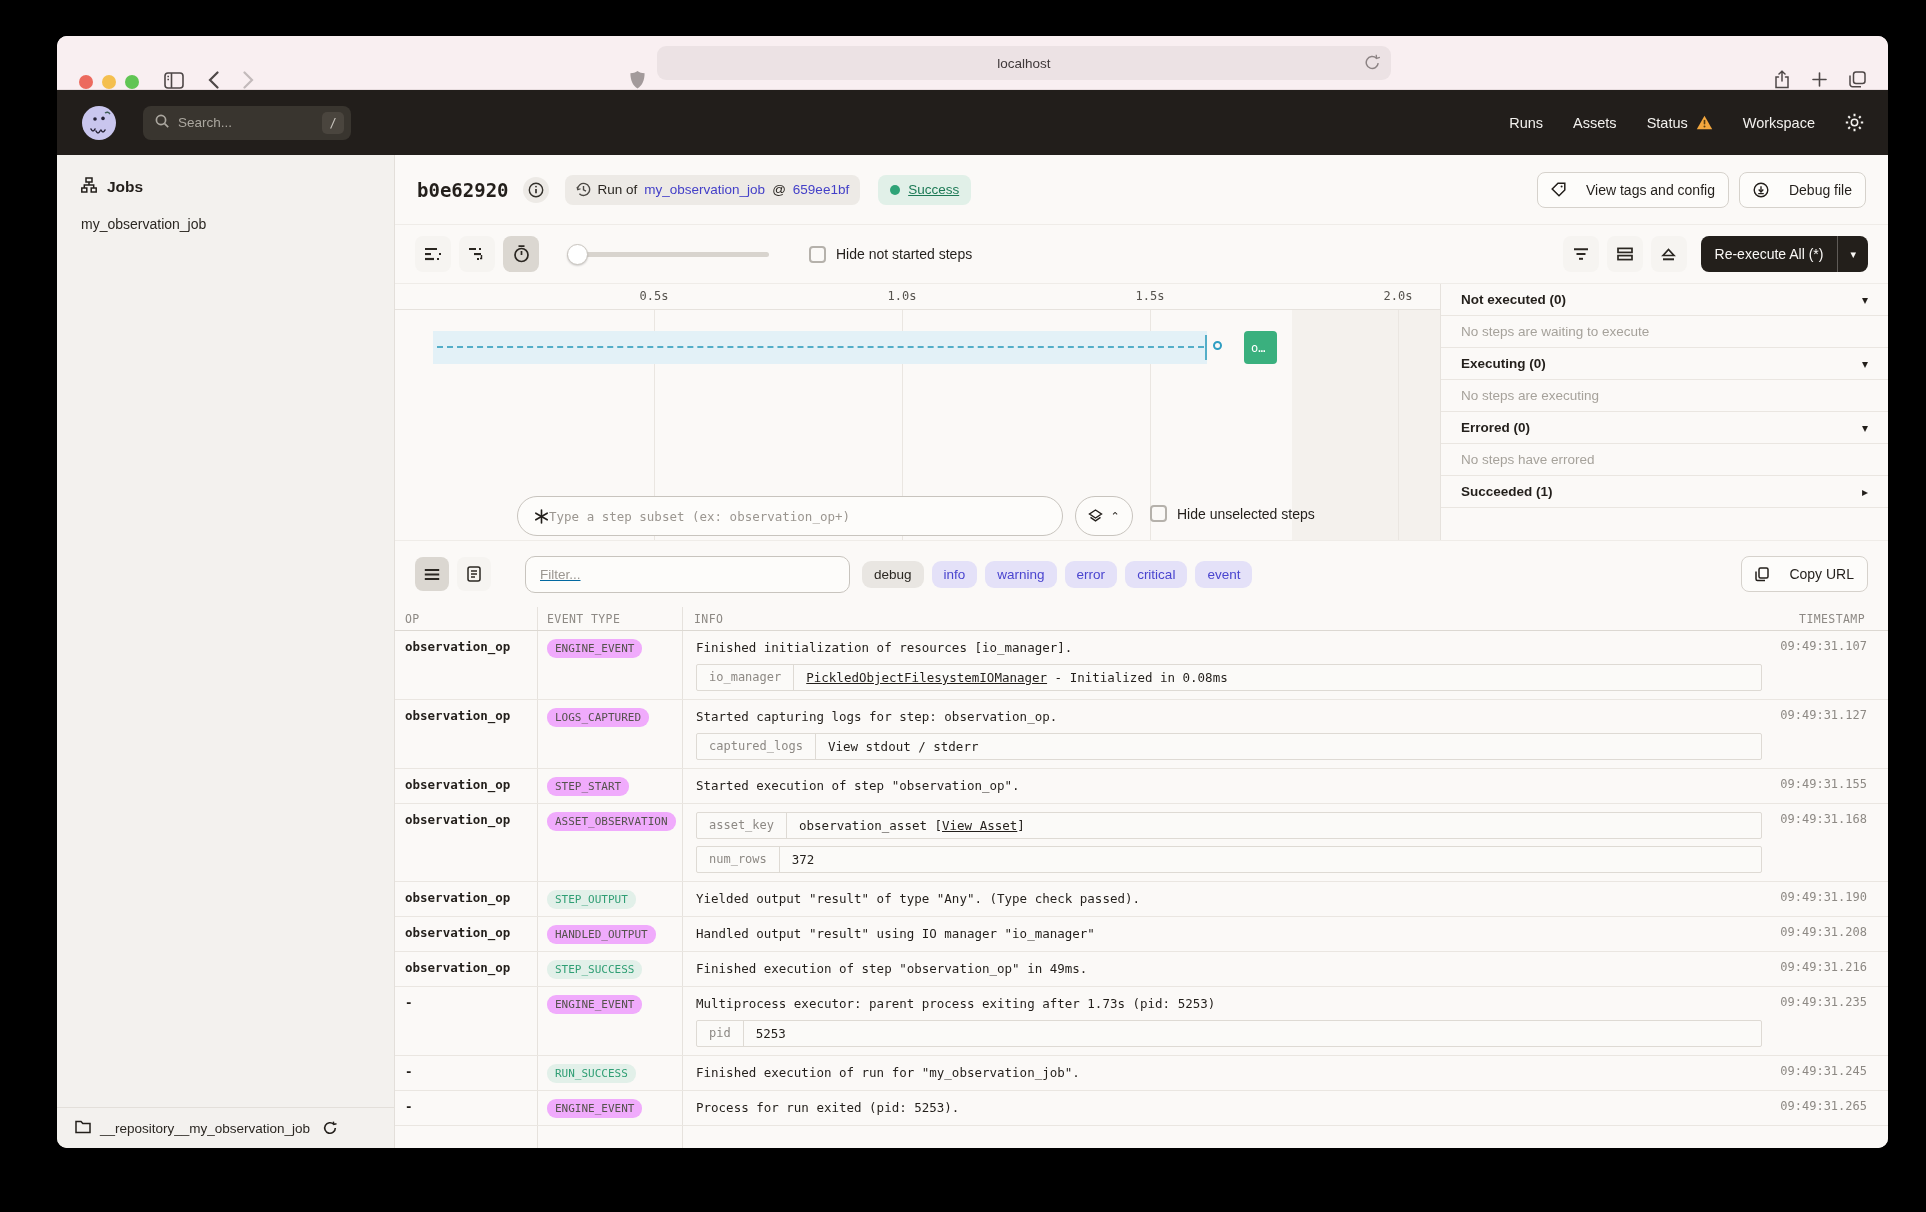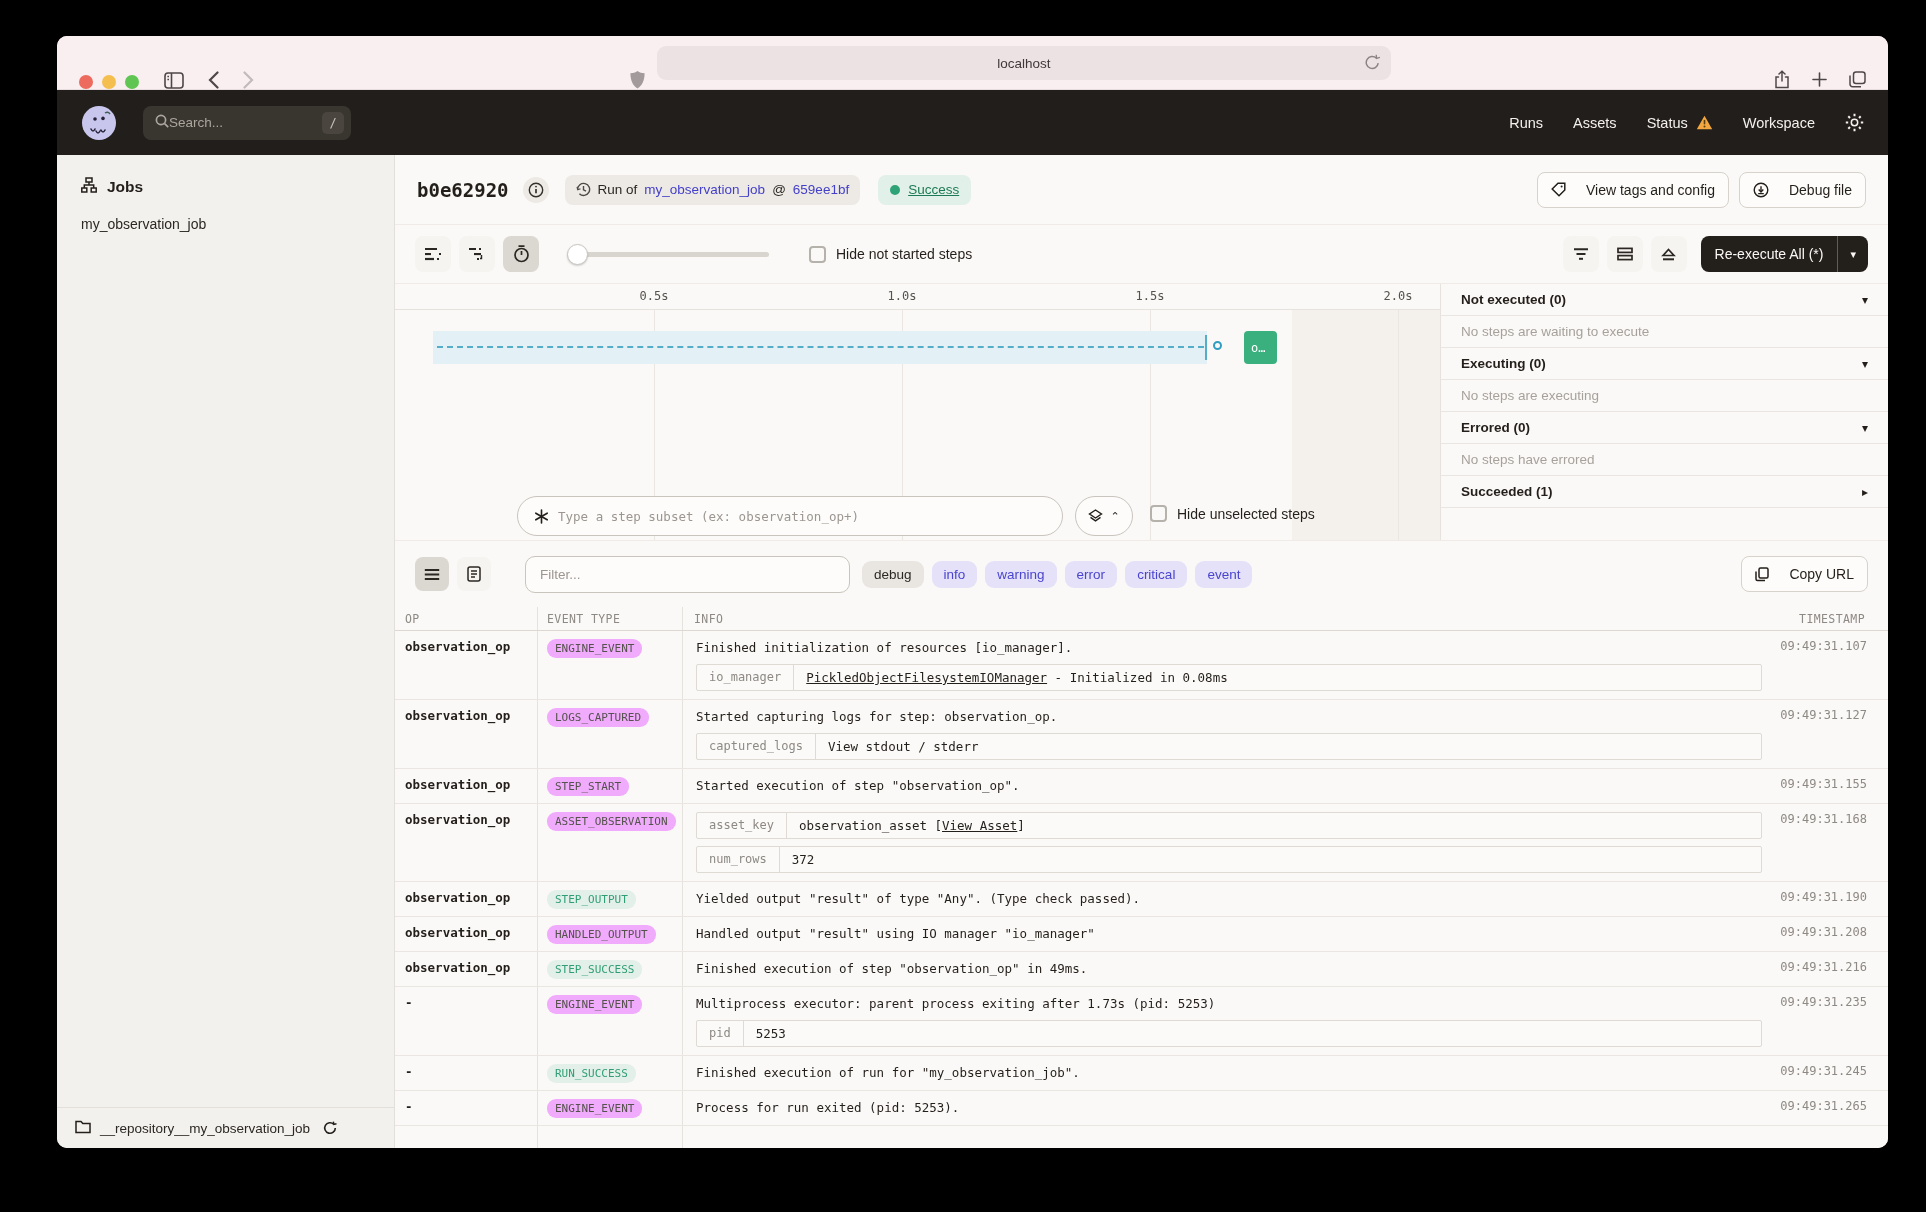--- a/index.html
+++ b/index.html
@@ -18,21 +18,21 @@
   .url-bar { position:absolute; left:600px; top:10px; width:734px; height:34px; background:#ece2e4;
              border-radius:9px; display:flex; align-items:center; justify-content:center;
              color:#3f3839; font-size:13.5px; }
   .url-reload { position:absolute; right:11px; top:8px; color:#8c8384; }
   .chrome-right { position:absolute; right:22px; display:flex; gap:22px; align-items:center; color:#4e4747; }
 
   
   .app-nav { height:65px; background:#221e1b; display:flex; align-items:center; padding:0 24px; }
   .logo { width:36px; height:36px; }
   .search-pill { margin-left:26px; width:208px; height:34px; background:#39352f; border-radius:8px;
-                 display:flex; align-items:center; padding:0 7px 0 12px; color:#aba79f; font-size:13.5px; }
+                 display:flex; align-items:center; padding:0 7px 0 12px; gap:9px; color:#aba79f; font-size:13.5px; }
   .kbd { margin-left:auto; width:22px; height:22px; background:#4a453e; border-radius:5px; color:#c9c5be;
          display:flex; align-items:center; justify-content:center; font-size:12px; }
   .nav-items { margin-left:auto; display:flex; align-items:center; gap:30px; color:#f3f1ee; font-size:14.5px; }
   .nav-item { display:flex; align-items:center; gap:8px; cursor:pointer; }
   .gear-btn { margin-left:30px; color:#f3f1ee; display:flex; }
 
   
   .app-body { display:flex; height:993px; }
   .sidebar { width:338px; min-width:338px; background:#f3f1ee; border-right:1px solid #e3dfda; position:relative; }
   .jobs-header { display:flex; align-items:center; gap:10px; padding:22px 24px 13px; font-weight:bold;
@@ -87,41 +87,41 @@
   .band { position:absolute; left:38px; top:47px; width:774px; height:33px; background:#e3f1f7; z-index:2; }
   .band-line { position:absolute; left:4px; right:3px; top:15px; border-top:2px dashed #54aec8; }
   .band-cap { position:absolute; right:0; top:4px; bottom:4px; width:2px; background:#54aec8; }
   .marker { position:absolute; left:818px; top:57px; width:9px; height:9px; border:2px solid #2f9ec2;
             border-radius:50%; background:#fbf9f7; z-index:2; }
   .step-box { position:absolute; left:849px; top:47px; width:33px; height:33px; border-radius:4px; background:#3ab07e;
               color:#fff; font-family:"DejaVu Sans Mono",monospace; font-size:12px; display:flex; align-items:center;
               padding-left:7px; z-index:2; cursor:pointer; }
   .step-row { position:absolute; left:0; top:210px; width:100%; height:44px; z-index:3; }
   .step-input { position:absolute; left:122px; top:2px; width:546px; height:40px; border:1px solid #c8c4be;
-                border-radius:21px; background:#fdfcfa; display:flex; align-items:center; gap:9px; padding:0 16px; }
+                border-radius:21px; background:#fdfcfa; display:flex; align-items:center; padding:0 16px; }
   .step-input input { border:none; outline:none; background:transparent; flex:1;
                       font-family:"DejaVu Sans Mono",monospace; font-size:12.5px; color:#231f1b; }
   .step-input input::placeholder { color:#9b9690; }
   .layers-btn { position:absolute; left:680px; top:2px; width:58px; height:40px; border:1px solid #c8c4be;
                 border-radius:21px; background:#fdfcfa; display:flex; align-items:center; justify-content:center;
                 gap:7px; color:#231f1b; cursor:pointer; }
   .step-row .check { position:absolute; left:755px; top:11px; }
 
   .status-panel { width:448px; border-left:1px solid #e6e2dd; }
   .sp-row { height:32px; display:flex; align-items:center; padding:0 20px; border-bottom:1px solid #eae6e1; }
   .sp-title { font-size:13.5px; font-weight:bold; color:#231f1b; }
   .sp-caret { margin-left:auto; font-size:12px; color:#231f1b; }
   .sp-empty { font-size:13.5px; color:#a6a29b; }
 
   
   .log-toolbar { height:67px; display:flex; align-items:center; padding:0 20px; border-top:1px solid #efece8; }
   .log-toolbar .icon-btn { width:34px; height:34px; }
   .filter-input { margin-left:26px; width:325px; height:37px; border:1px solid #c8c4be; border-radius:10px;
                   background:#fdfcfa; display:flex; align-items:center; padding:0 14px; }
-  .filter-input input { border:none; outline:none; background:transparent; width:100%; font-size:13.5px; color:#0369a1; }
+  .filter-input input { border:none; outline:none; background:transparent; width:100%; font-size:13.5px; color:#0369a1;text-decoration:underline; }
   .filter-input input::placeholder { color:#9b9690; }
   .levels { margin-left:12px; display:flex; gap:8px; align-items:center; }
   .lvl { padding:6px 12px; border-radius:9px; font-size:13.5px; cursor:pointer; }
   .lvl.muted { background:#e9e6e2; color:#2b2722; }
   .lvl.accent { background:#e4e1f8; color:#4a45cf; }
   .copyurl { margin-left:auto; }
 
   
   .log-table { position:relative; height:541px; overflow:hidden; font-family:"DejaVu Sans Mono",monospace; }
   .lt-colborder { position:absolute; top:0; bottom:0; width:1px; background:#e6e2dd; }

